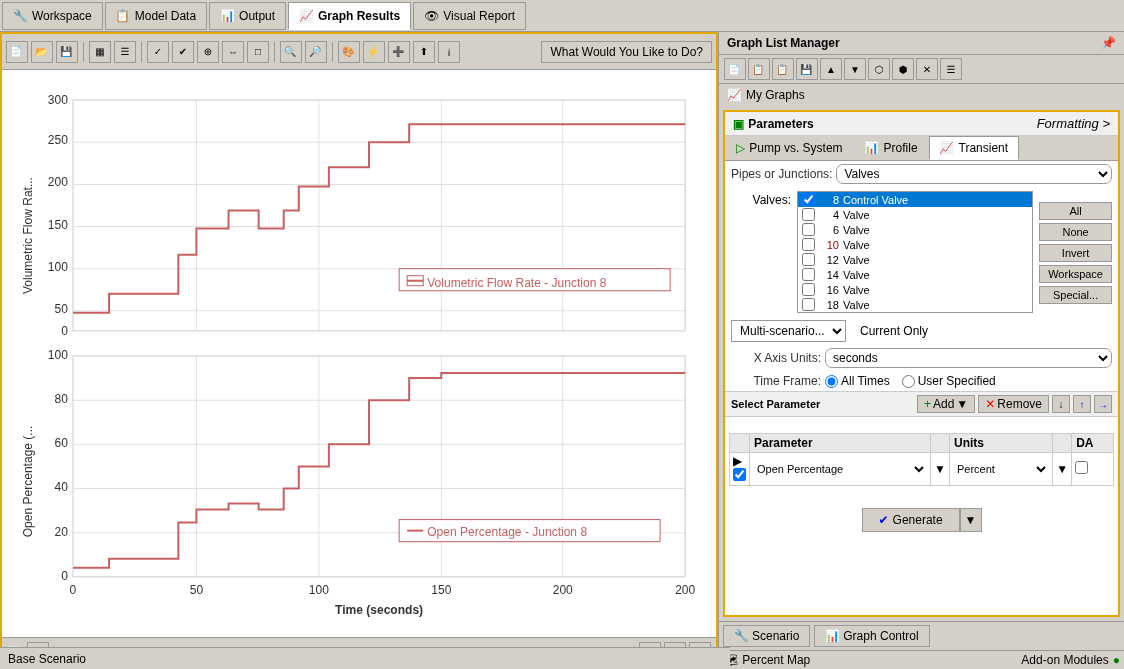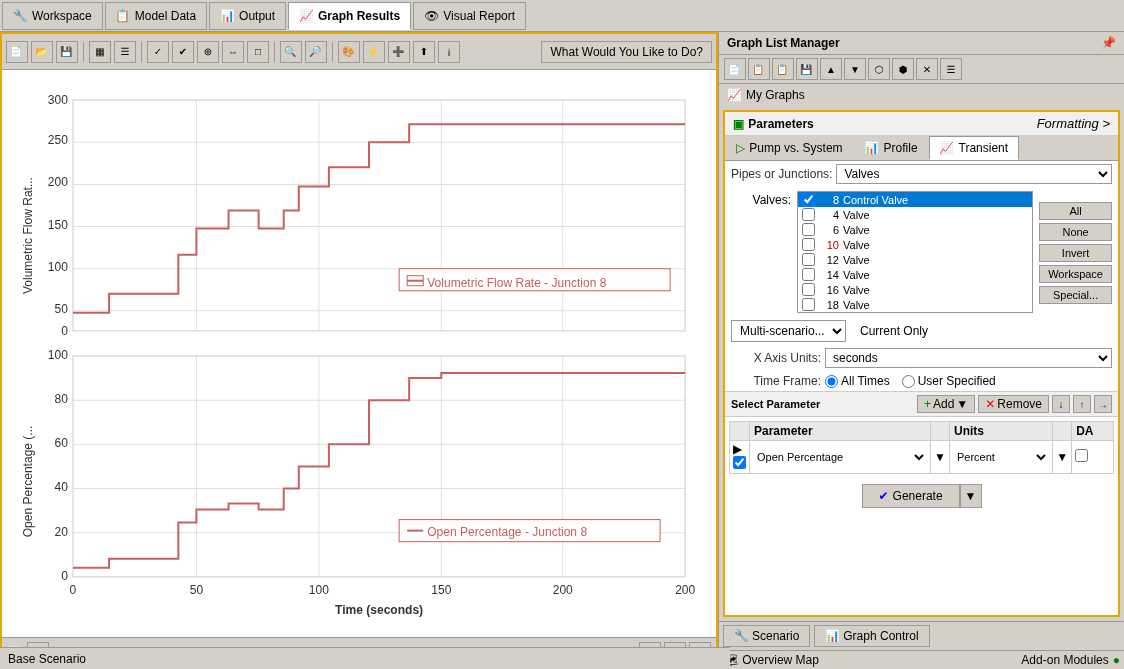--- a/index.html
+++ b/index.html
@@ -165,21 +165,21 @@
     }
 
     
     .form-row {
       display: flex; align-items: center; padding: 3px 6px; gap: 4px;
     }
     .form-label { text-align: right; min-width: 90px; color: #333; }
     .form-control {
       flex: 1; border: 1px solid #999; padding: 1px 3px; background: #fff;
     }
-    select.form-control { cursor: pointer; }
+    select.form-control { cursor: pointer; border-radius: 7px; }
 
     
     .valve-area {
       display: flex; padding: 4px 6px; gap: 6px;
     }
     .valve-list {
       flex: 1; border: 1px solid #999; background: #fff; overflow-y: auto;
       max-height: 130px;
     }
     .valve-list-item {
@@ -555,21 +555,21 @@
           <div class="remove-btn">
             <span style="color:red;">✕</span>
             <span>Remove</span>
           </div>
           <button class="arrow-btn">↓</button>
           <button class="arrow-btn" style="color:blue;">↑</button>
           <button class="arrow-btn" style="color:blue;">→</button>
         </div>
       </div>
 
-      <div style="padding: 4px 4px;">
+      <div style="padding: 16px 4px;">
         <table class="param-table">
           <thead>
             <tr>
               <th style="width:18px;"></th>
               <th>Parameter</th>
               <th style="width:14px;"></th>
               <th>Units</th>
               <th style="width:14px;"></th>
               <th>DA</th>
             </tr>
@@ -605,21 +605,21 @@
         <span>Scenario</span>
       </div>
       <div class="rb-tab">
         <span>📊</span>
         <span>Graph Control</span>
       </div>
     </div>
 
     <div style="display:flex; align-items:center; background:#d4d0c8; border-top:1px solid #999; padding:2px 4px;">
       <span>🗺</span>
-      <span style="margin-right:auto;margin-left:4px;">Overview Map</span>
+      <span style="margin-right:auto;margin-left:4px;">Percent Map</span>
       <span>Add-on Modules</span>
       <span style="color:green;margin-left:4px;">●</span>
     </div>
   </div>
 </div>
 
 <div style="position:fixed; bottom:0; left:0; width:730px; background:#d4d0c8; border-top:1px solid #999; height:22px; display:flex; align-items:center; padding-left:8px;">
   <span>Base Scenario</span>
 </div>
 

